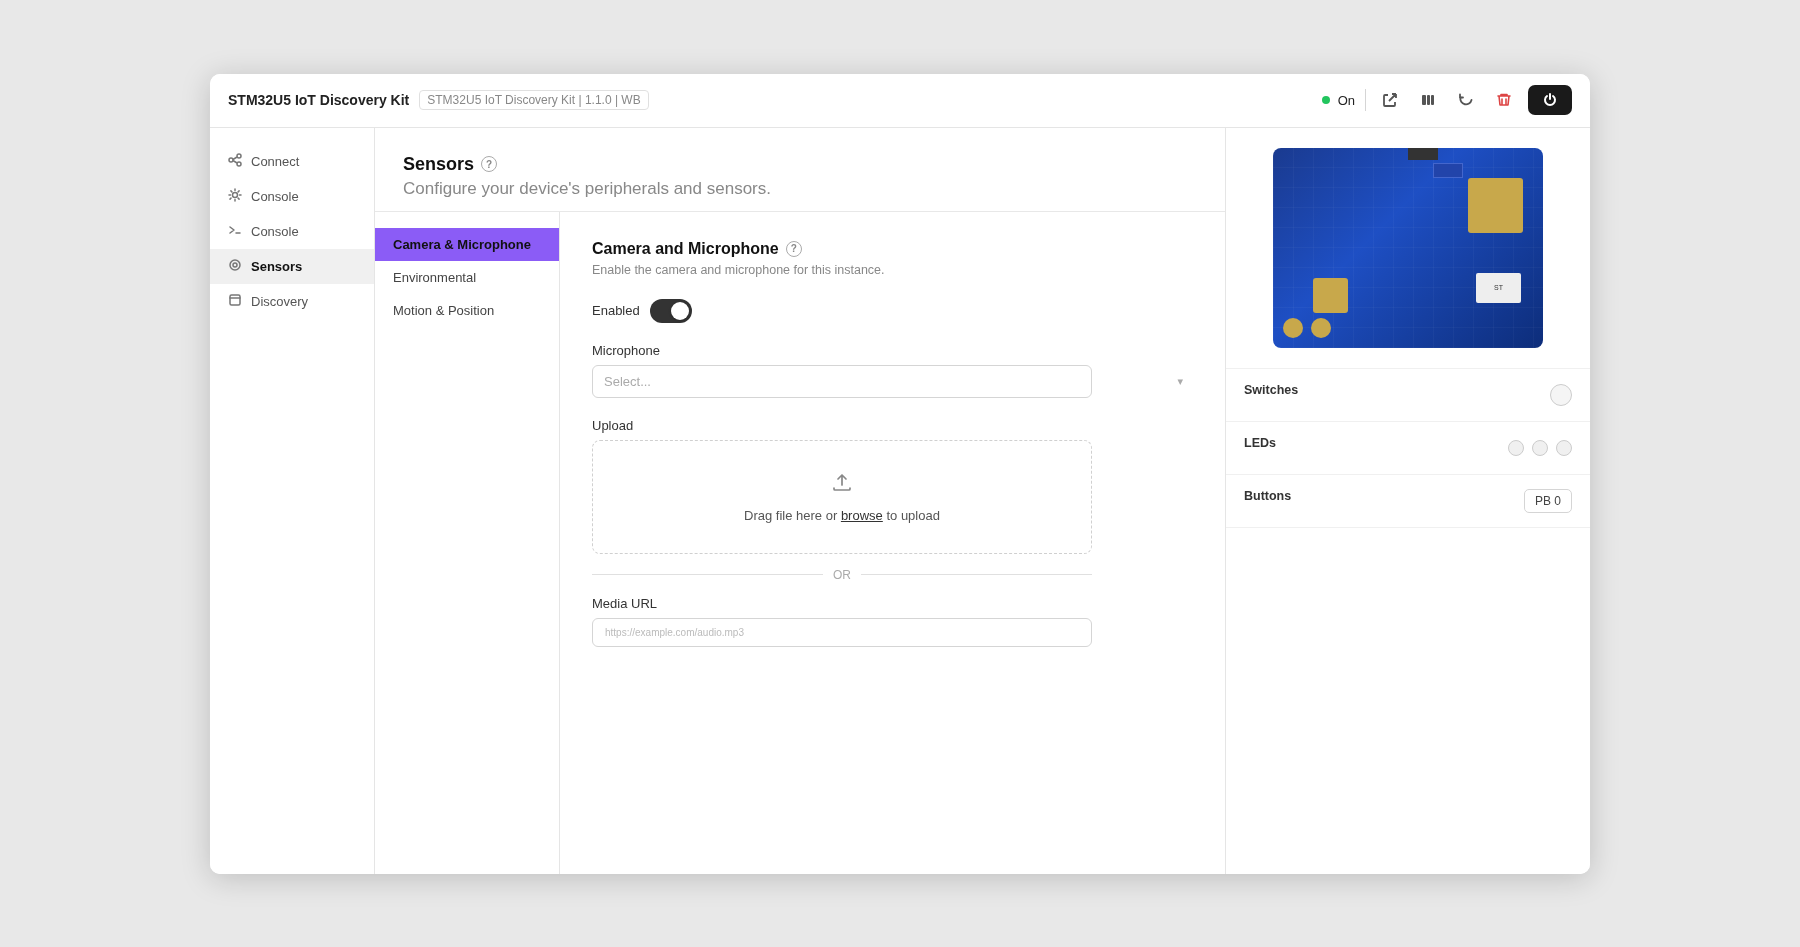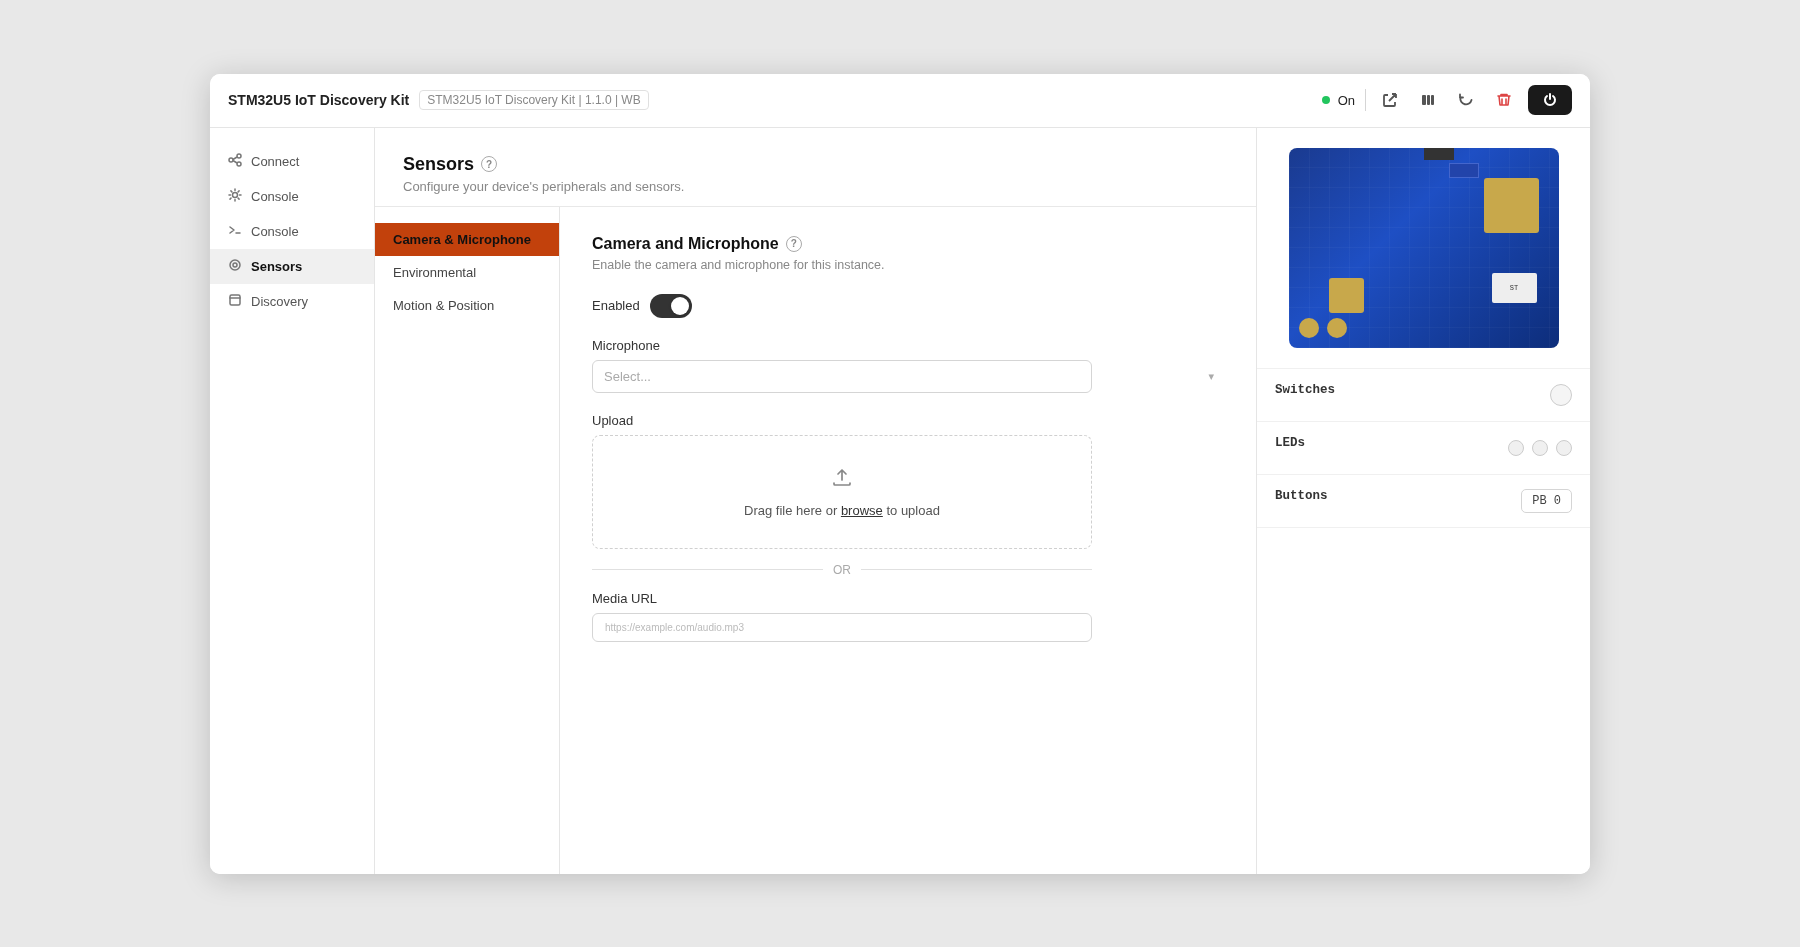--- a/index.html
+++ b/index.html
@@ -150,21 +150,21 @@
       border-radius: 50%;
       border: 1.5px solid #aaa;
       display: inline-flex;
       align-items: center;
       justify-content: center;
       font-size: 10px;
       color: #888;
       cursor: pointer;
     }
     .content-header-sub {
-      font-size: 13px;
+      font-size: 17px;
       color: #888;
       margin-top: 4px;
     }
     .content-body {
       display: flex;
       flex: 1;
     }
     
     .sub-nav {
       width: 185px;
@@ -173,21 +173,21 @@
       flex-shrink: 0;
     }
     .sub-nav-item {
       padding: 9px 18px;
       cursor: pointer;
       font-size: 13px;
       color: #444;
       transition: background 0.12s;
     }
     .sub-nav-item.active {
-      background: #c2410c;
+      background: #8b5cf6;
       font-weight: 600;
       color: #111;
     }
     
     .form-area {
       flex: 1;
       padding: 28px 32px;
       overflow-y: auto;
     }
     .section-title {
@@ -343,28 +343,27 @@
       border: 1px solid #d5d5d5;
       background: #f5f5f5;
       color: #888;
     }
     .btn:disabled, .btn.disabled {
       opacity: 0.5;
       cursor: not-allowed;
     }
     
     .right-panel {
-      width: 334px;
+      width: 365px;
       border-left: 1px solid #e5e5e5;
       background: #fff;
       display: flex;
       flex-direction: column;
       padding: 0;
       overflow-y: auto;
-      font-family: Liberation Mono, monospace;
     }
     .board-image-wrap {
       padding: 20px;
       display: flex;
       align-items: center;
       justify-content: center;
       border-bottom: 1px solid #f0f0f0;
     }
     .board-image {
       width: 270px;

